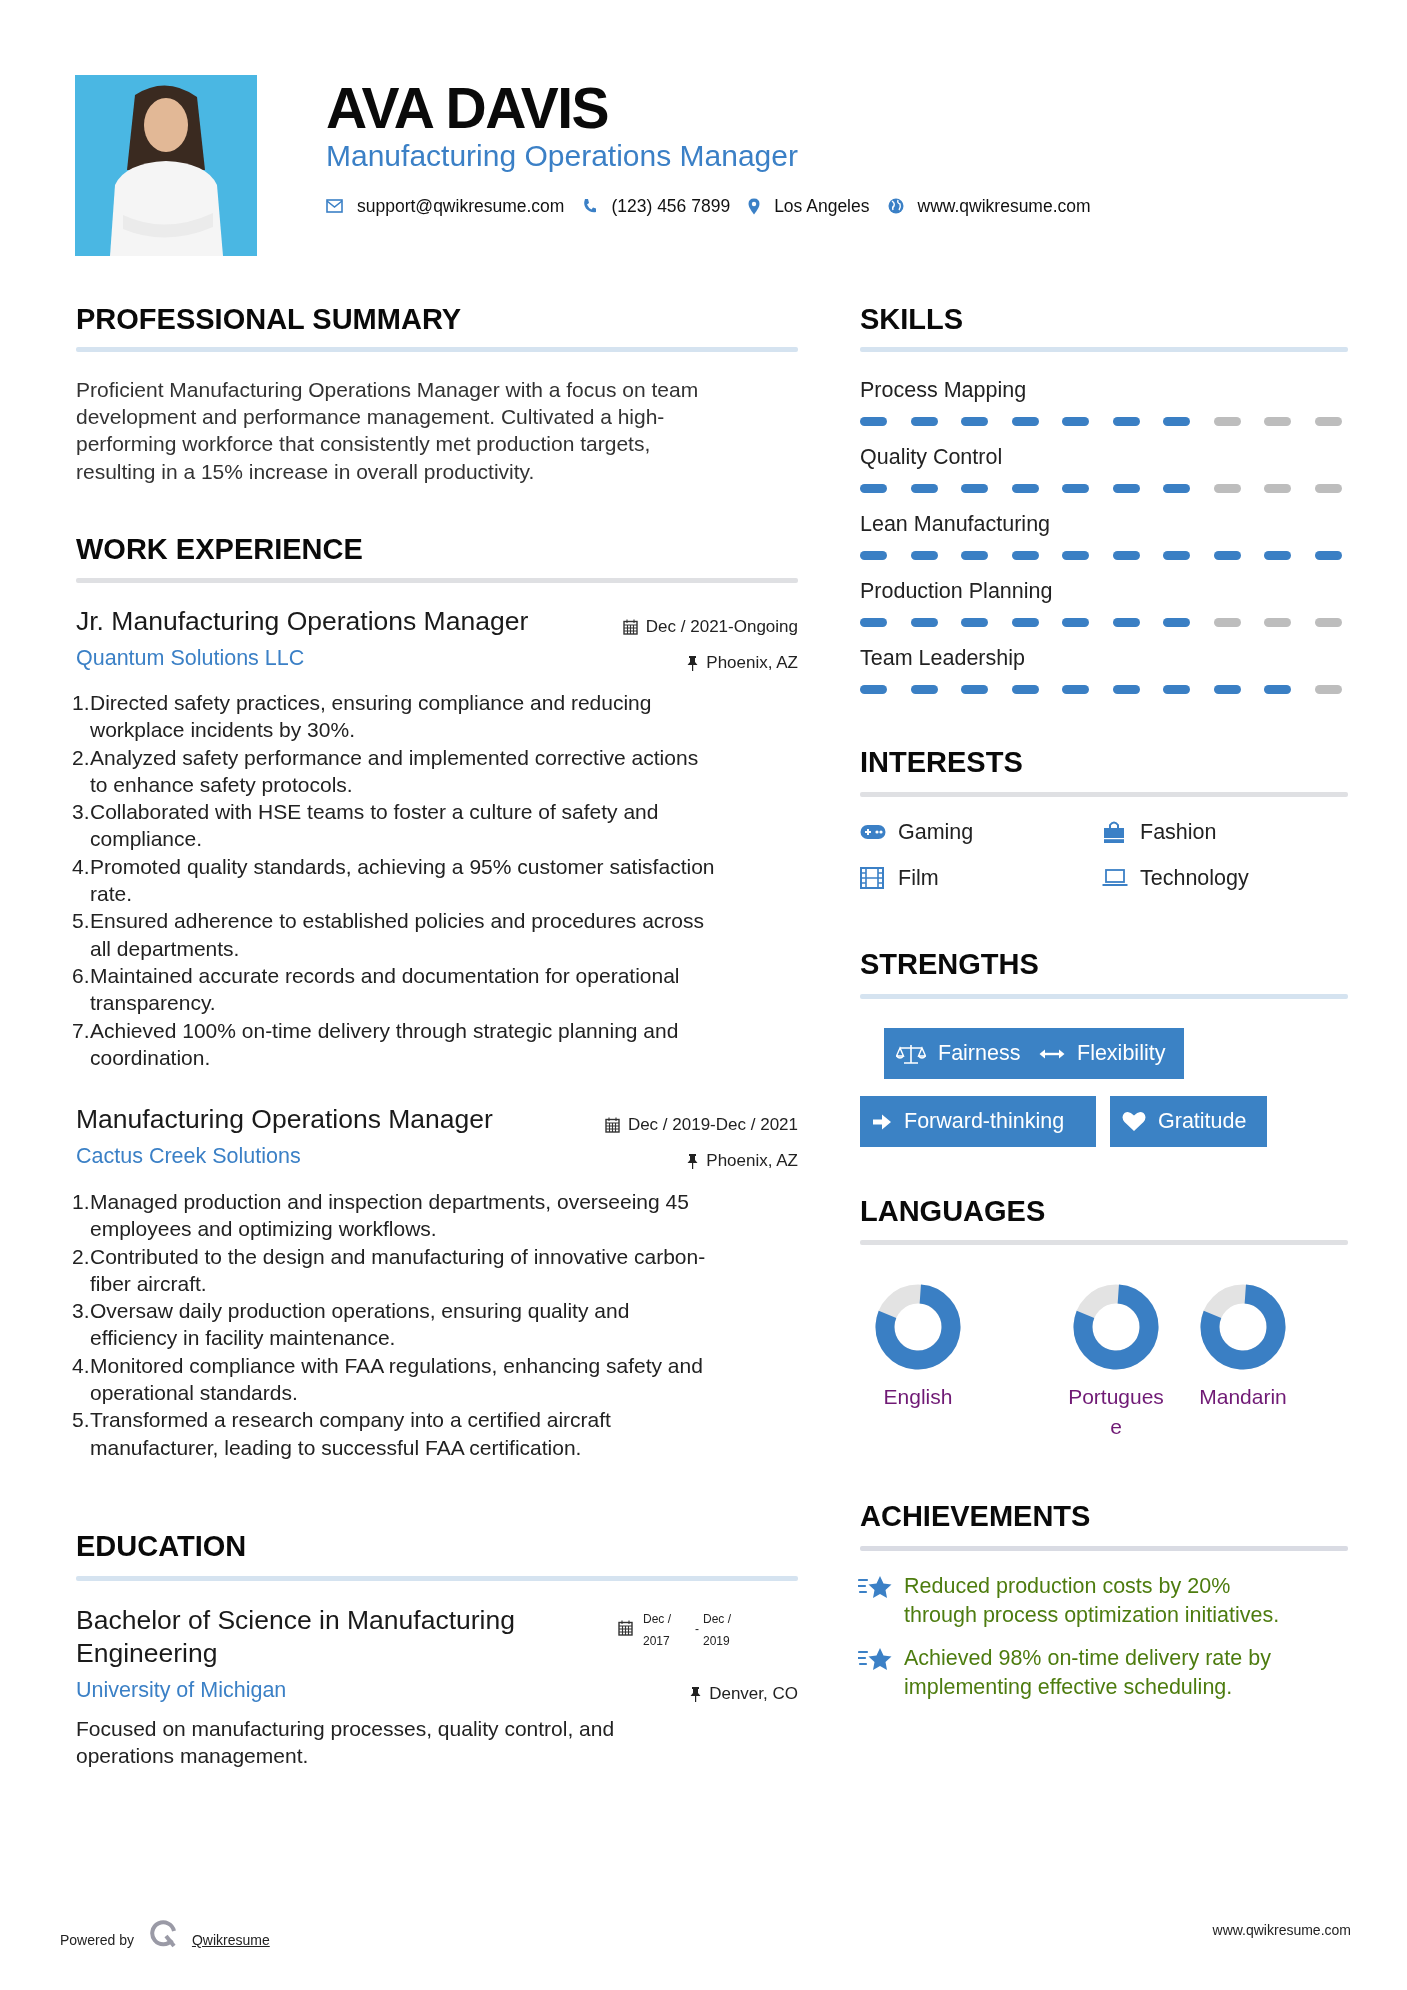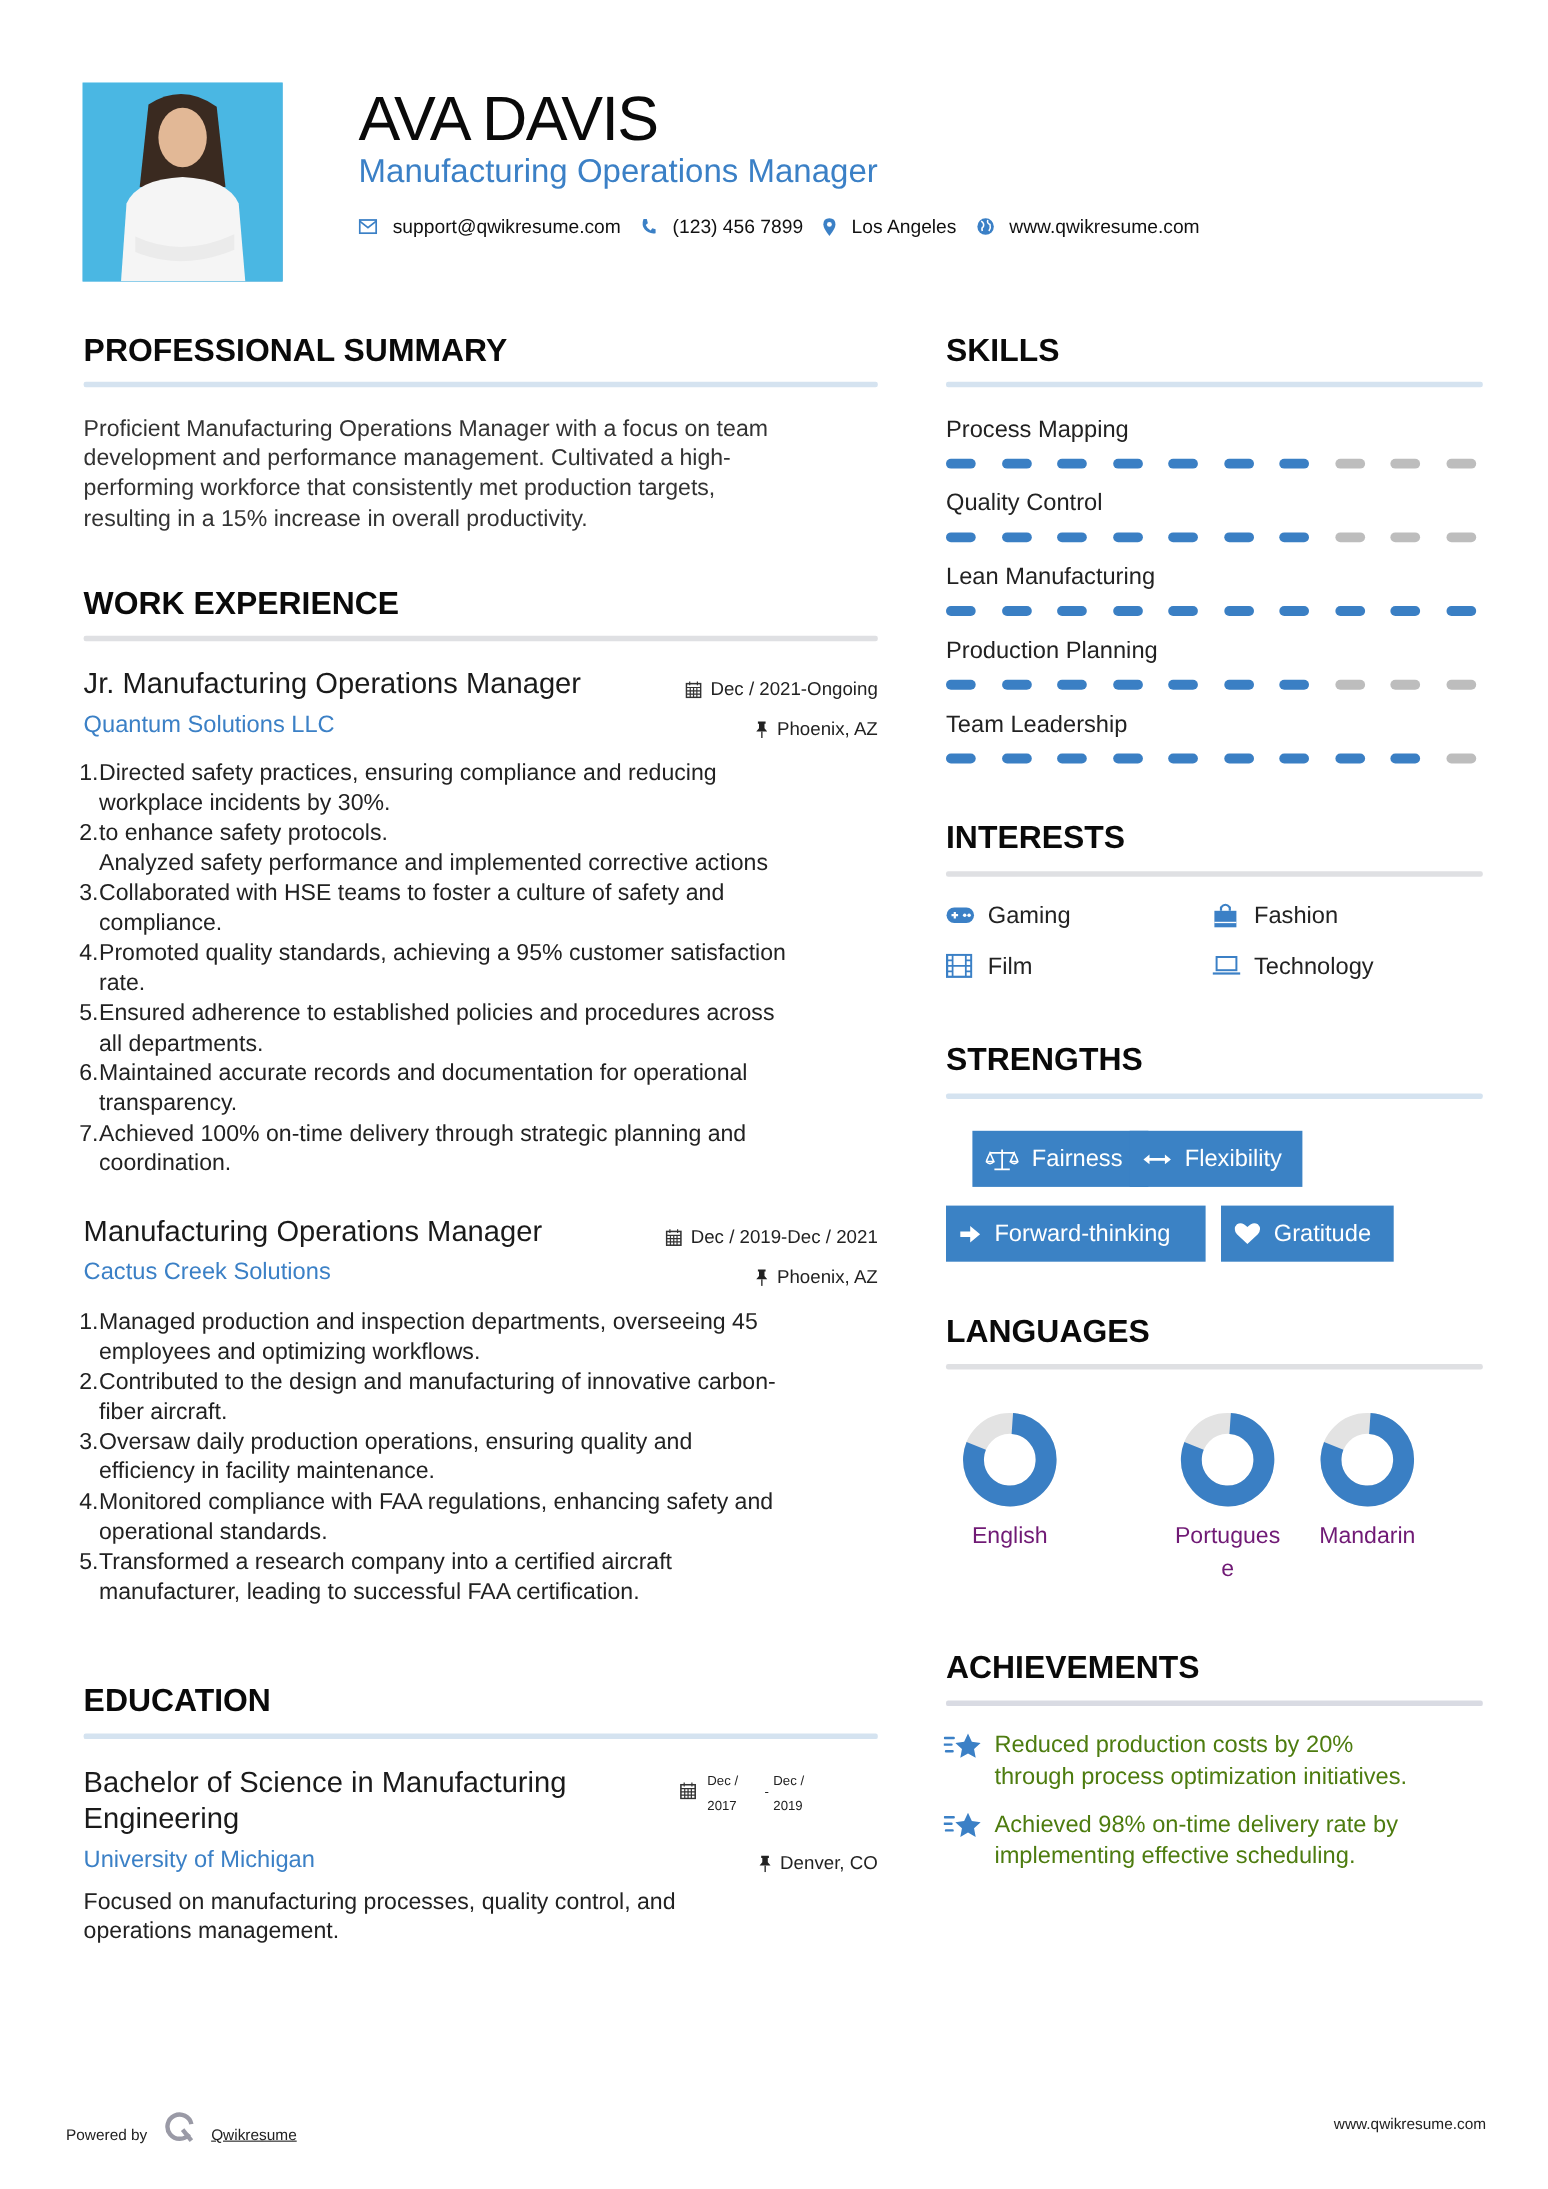--- a/index.html
+++ b/index.html
@@ -1,21 +1,21 @@
 <!DOCTYPE html>
 <html><head>
 <meta charset="utf-8">
 <style>
   * { box-sizing: border-box; margin: 0; padding: 0; }
   html, body { width: 1407px; height: 1990px; background: #ffffff; }
   body { position: relative; font-family: "Liberation Sans", sans-serif; color: #222; overflow: hidden; }
   .abs { position: absolute; }
   .photo { left: 75px; top: 75px; width: 182px; height: 181px; background: linear-gradient(135deg, #5cc3ea 0%, #42b0e0 55%, #2f9fd2 100%); overflow: hidden; }
   .photo svg { width: 100%; height: 100%; display: block; }
-  .name { left: 326px; top: 76px; font-size: 57px; font-weight: 400; letter-spacing: -1.5px; color: #0a0a0a; line-height: 64px; }
+  .name { left: 326px; top: 76px; font-size: 57px; font-weight: 700; letter-spacing: -1.5px; color: #0a0a0a; line-height: 64px; }
   .title { left: 326px; top: 138px; font-size: 30px; color: #3b80c6; line-height: 36px; }
   .contact { left: 326px; top: 193px; height: 26px; display: flex; align-items: center; font-size: 17.5px; color: #111; }
   .contact .ic { color: #3b80c6; margin-right: 14px; display: inline-flex; align-items: center; }
   .contact .txt { margin-right: 18px; }
   .section-h { font-size: 29px; font-weight: 700; color: #0a0a0a; letter-spacing: 0px; line-height: 34px; }
   .divider { height: 5px; border-radius: 2px; background: #d5e3f0; }
   .divider.gray { background: #dfe0e3; }
   .para { font-size: 21px; line-height: 27.2px; color: #333; }
   .job-title { font-size: 26.5px; color: #1a1a1a; line-height: 32px; }
   .company { font-size: 21.5px; color: #3b80c6; line-height: 27px; }
@@ -120,22 +120,22 @@
   <span>Phoenix, AZ</span>
 </div>
 <ol class="abs bullets" style="left:72px; top:689px; width:740px;">
   <li>
       <span class="num">1.</span>
       <div>Directed safety practices, ensuring compliance and reducing</div>
       <div>workplace incidents by 30%.</div>
     </li>
   <li>
       <span class="num">2.</span>
+      <div>Analyzed safety performance and implemented corrective actions</div>
       <div>to enhance safety protocols.</div>
-      <div>Analyzed safety performance and implemented corrective actions</div>
     </li>
   <li>
       <span class="num">3.</span>
       <div>Collaborated with HSE teams to foster a culture of safety and</div>
       <div>compliance.</div>
     </li>
   <li>
       <span class="num">4.</span>
       <div>Promoted quality standards, achieving a 95% customer satisfaction</div>
       <div>rate.</div>

